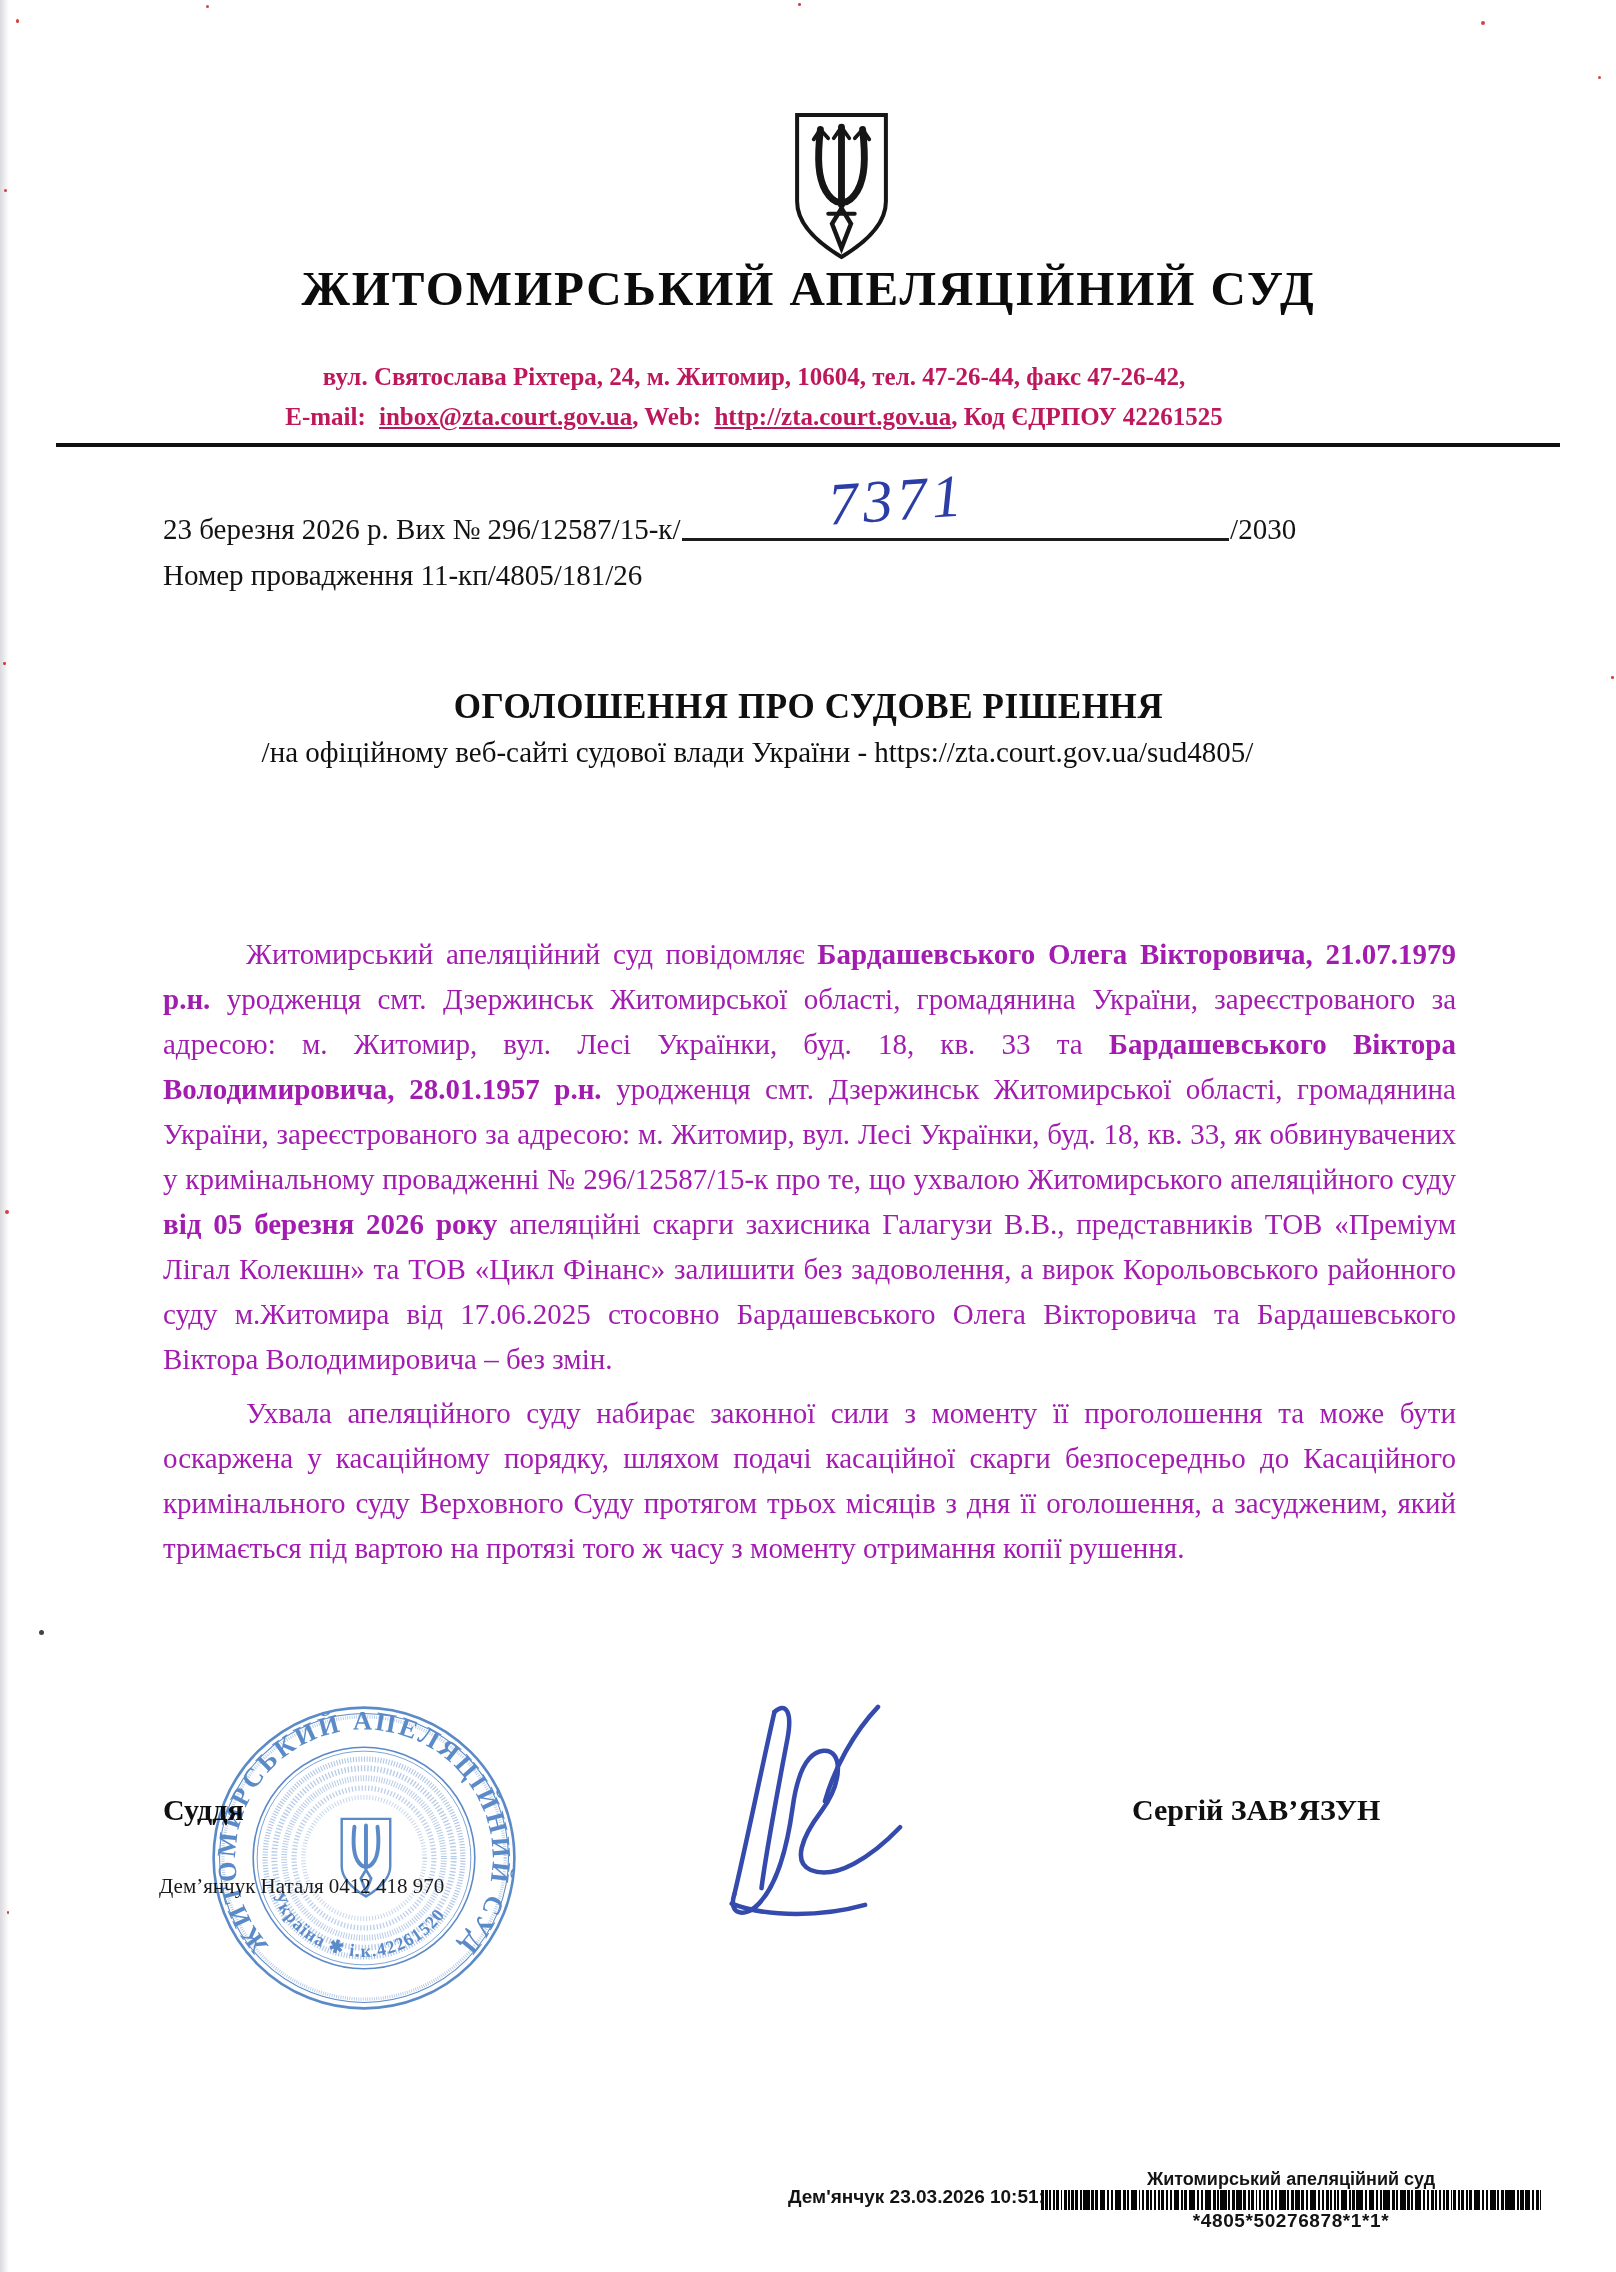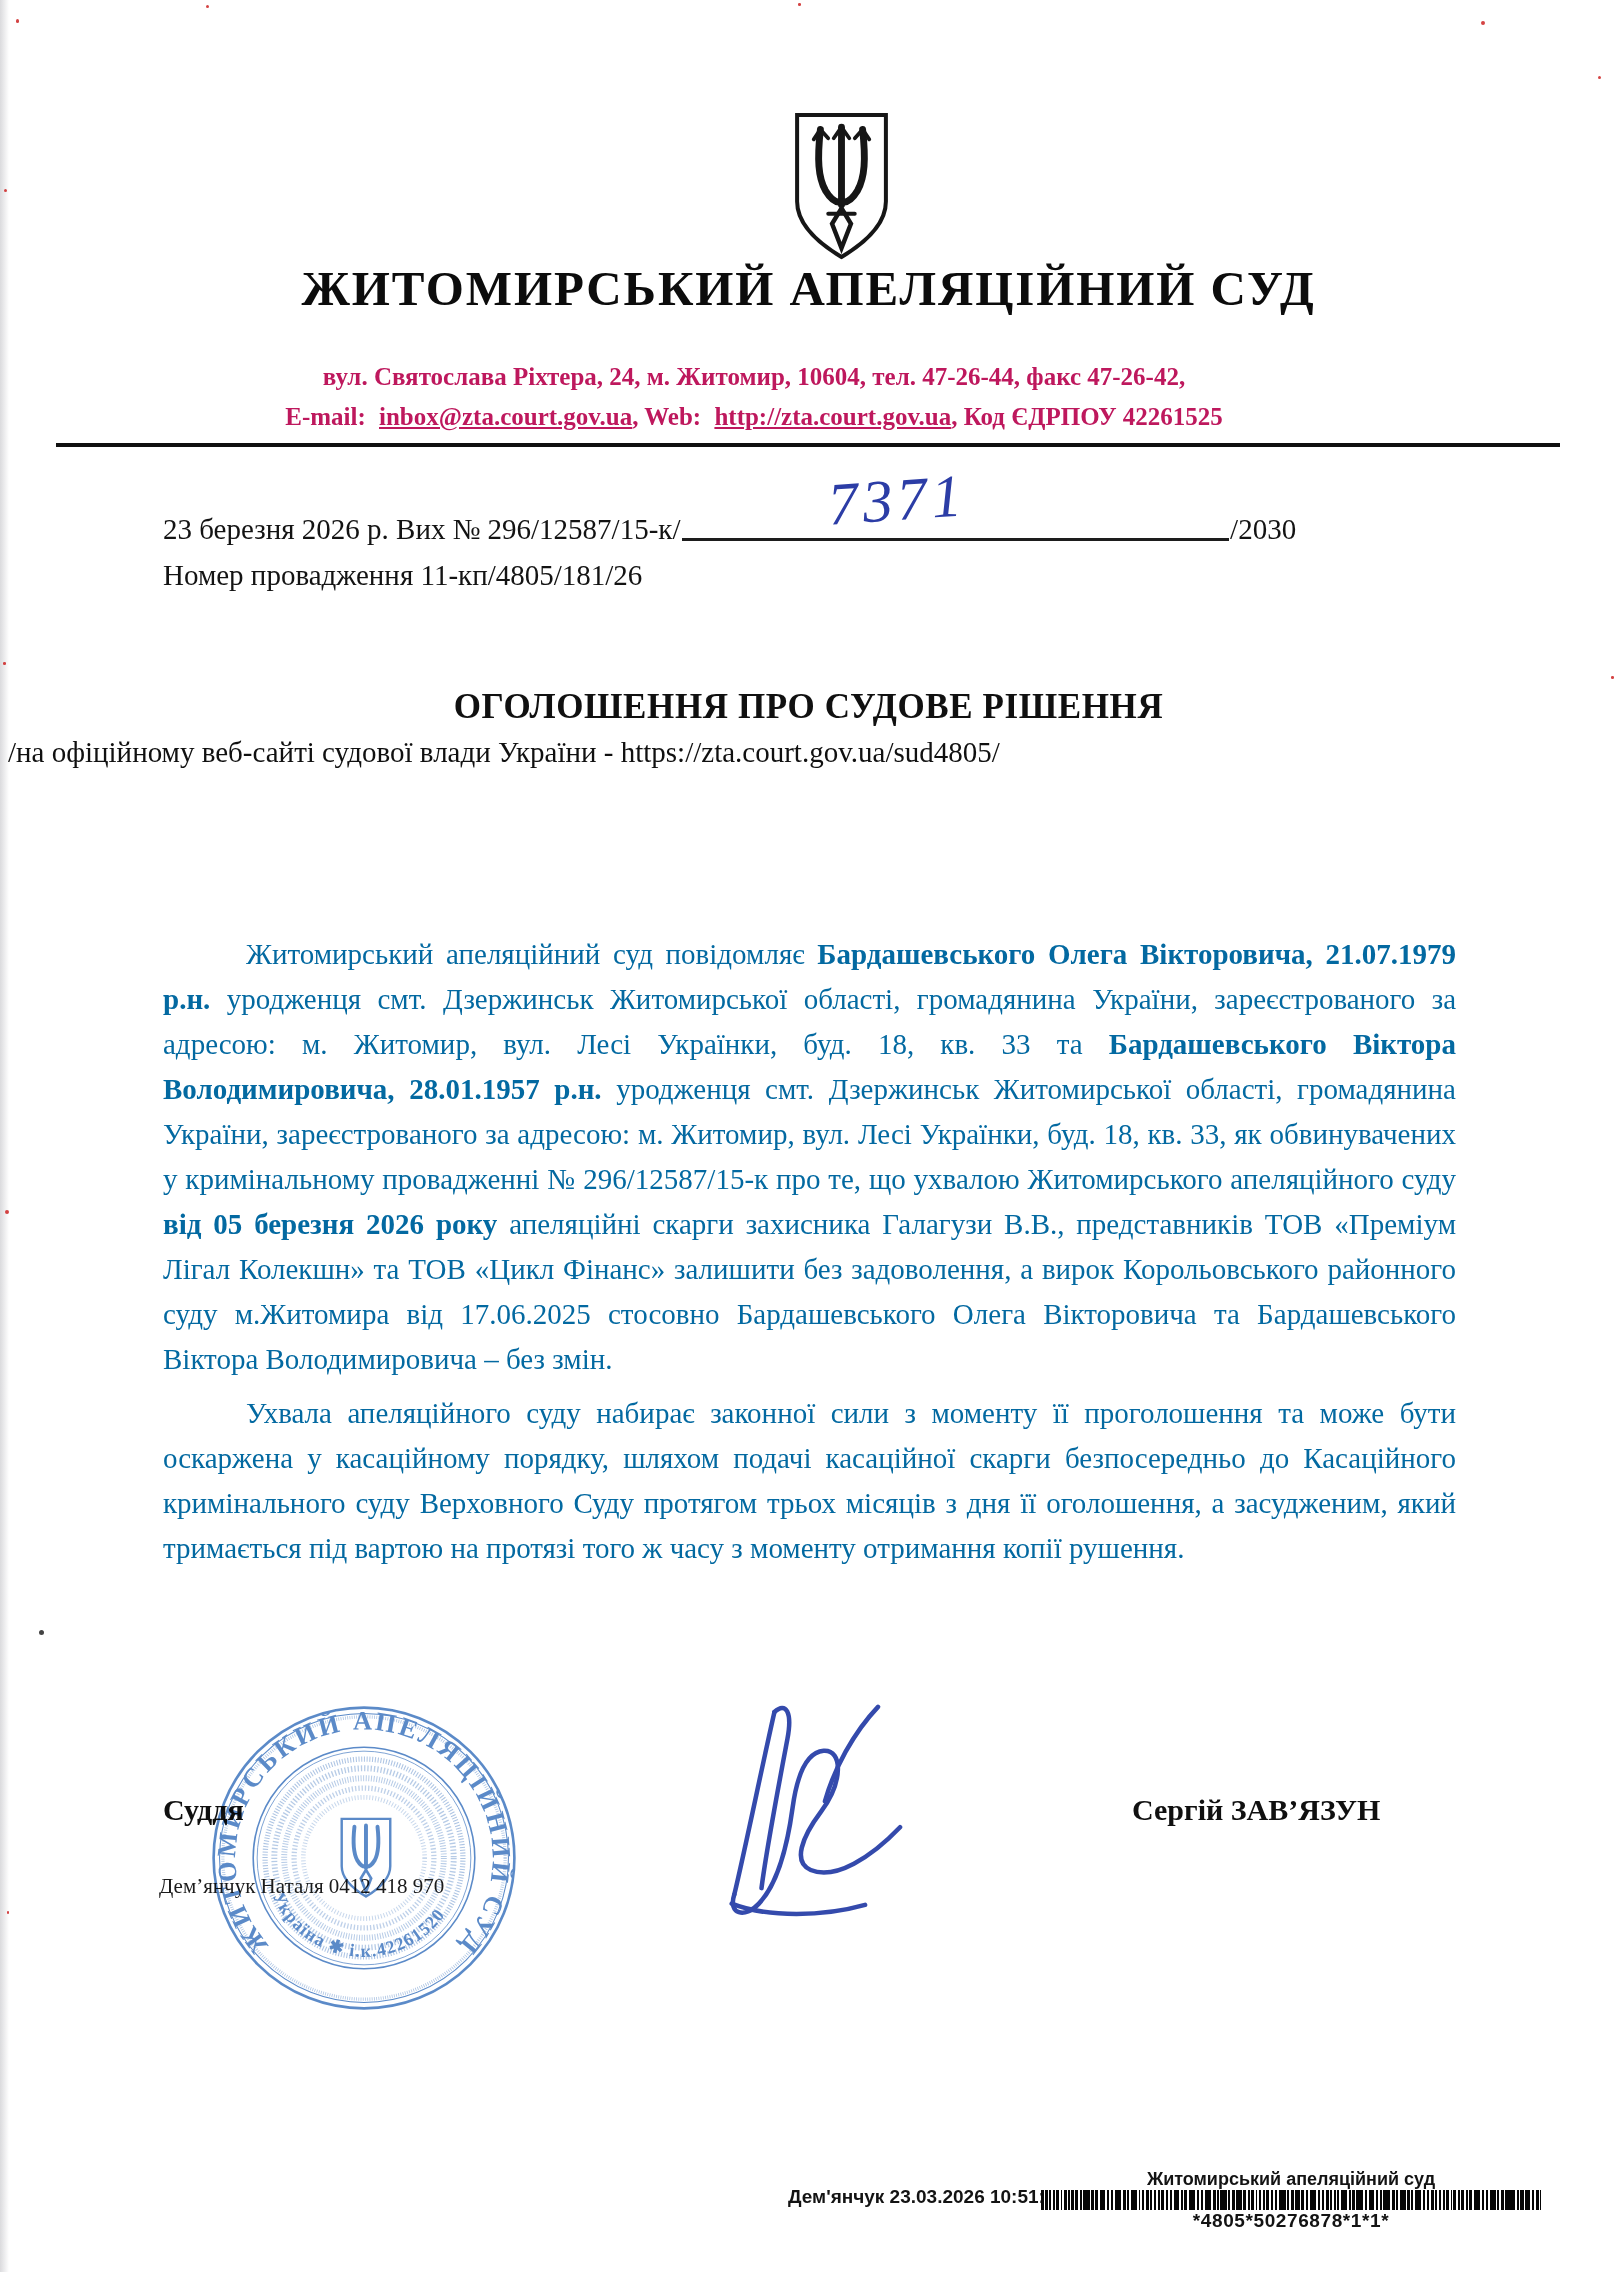--- a/index.html
+++ b/index.html
@@ -23,24 +23,24 @@
   .ref-line1{display:flex;align-items:baseline;white-space:nowrap;}
   .blank{width:547px;border-bottom:3.2px solid #1d1d1d;height:9px;align-self:flex-end;
          margin:0 1.3px 5.2px 1.3px;position:relative;}
   .hand{position:absolute;left:146px;bottom:2.6px;font-size:60px;font-style:italic;
         color:#2c3da6;transform:rotate(-4deg);letter-spacing:4.5px;white-space:nowrap;}
   .ref-line2{margin-top:13px;}
   .ref-line3{margin-top:14.3px;}
   
   .doc-title{position:absolute;left:0;top:687px;width:1617px;text-align:center;
              font-weight:bold;font-size:35px;letter-spacing:0.6px;}
-  .doc-subtitle{position:absolute;left:8px;top:736px;width:1483px;font-size:29px;}
+  .doc-subtitle{position:absolute;left:16px;top:736px;width:1483px;text-align:center;font-size:29px;}
   
   .body{position:absolute;left:163px;top:932px;width:1293px;font-size:29px;line-height:45px;
-        text-align:justify;color:#0369a1;}
+        text-align:justify;color:#a21caf;}
   .body p{margin:0;text-indent:83px;}
   .body p + p{margin-top:9px;}
   .b{font-weight:bold;}
   
   .judge-label{position:absolute;left:163px;top:1793px;font-weight:bold;font-size:30px;z-index:1;}
   .judge-name{position:absolute;left:1132px;top:1793px;font-weight:bold;font-size:30px;z-index:1;white-space:nowrap;}
   .clerk-note{position:absolute;left:159px;top:1874px;font-size:21px;color:#1b1b1b;z-index:1;white-space:nowrap;}
   .stamp{position:absolute;left:209px;top:1703px;width:310px;height:310px;z-index:2;
          mix-blend-mode:multiply;opacity:.92;}
   .signature{position:absolute;left:654px;top:1690px;width:259px;height:246px;z-index:3;

